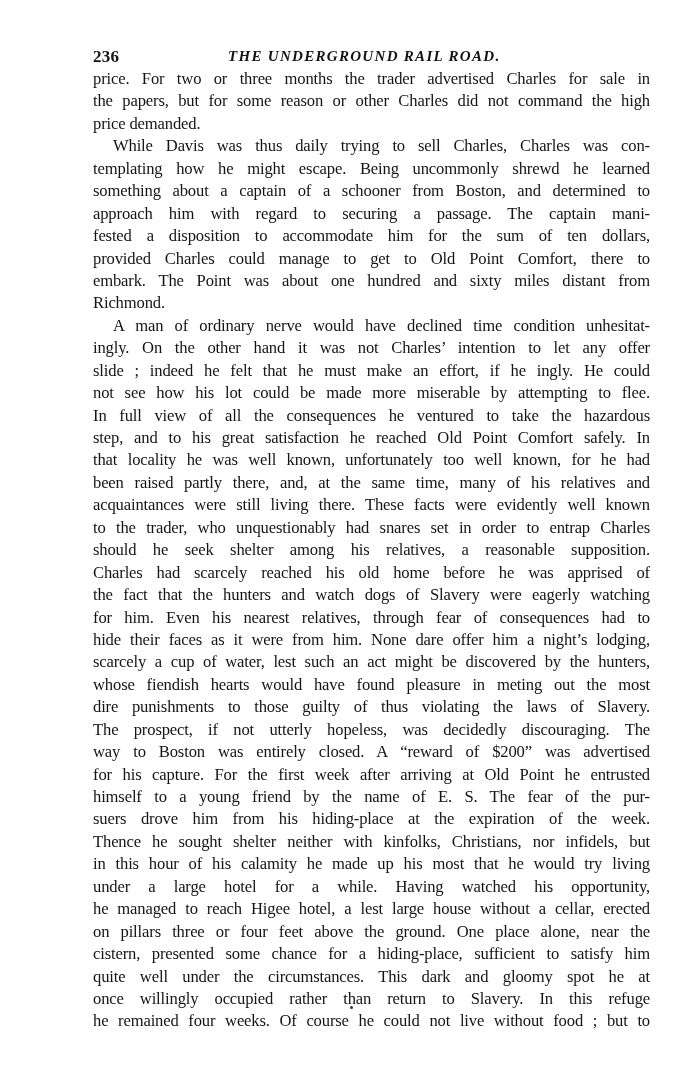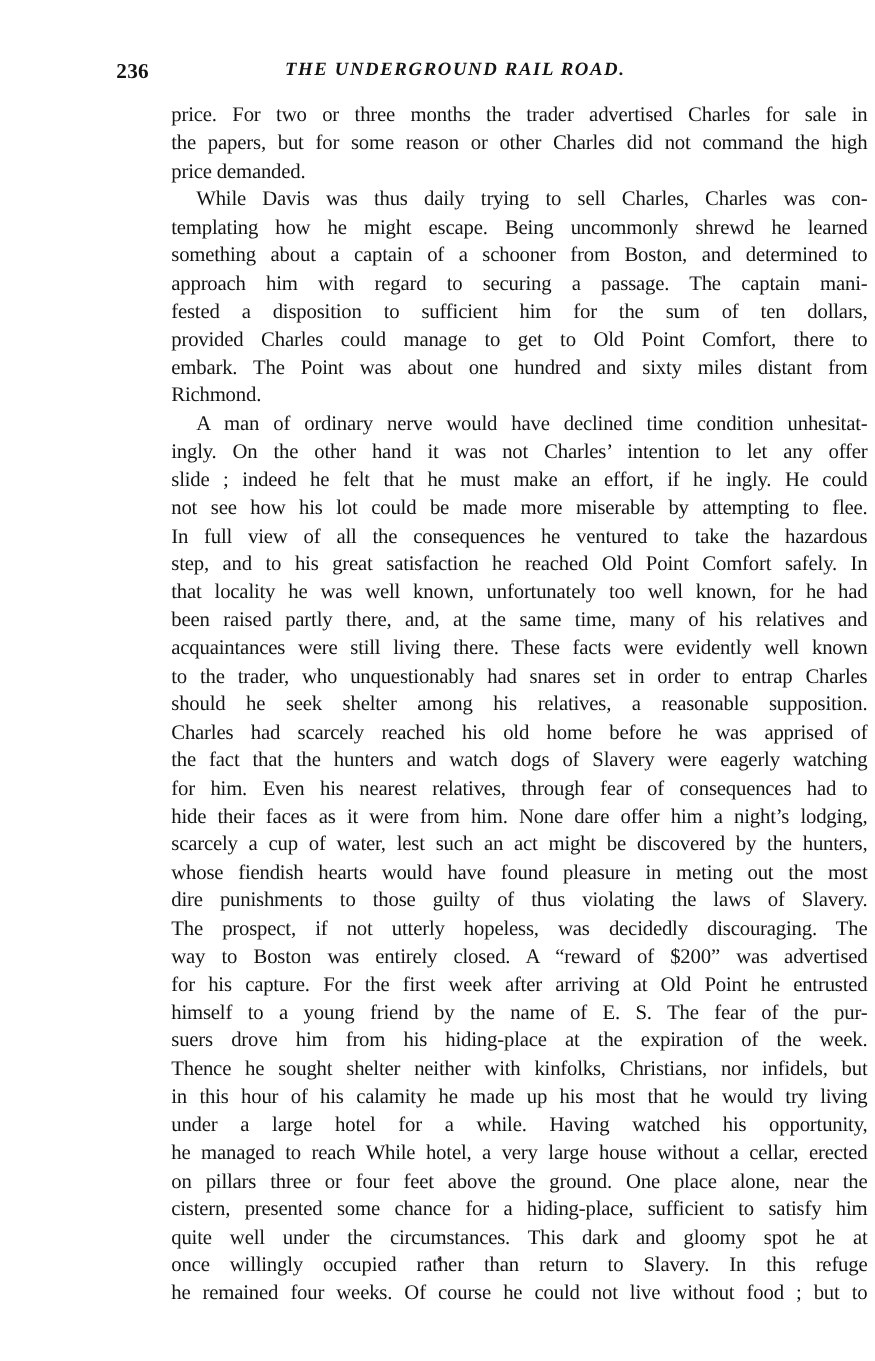--- a/index.html
+++ b/index.html
@@ -43,23 +43,22 @@
       left: 135px;
       top: 1px;
       font-size: 15px;
       font-style: italic;
       font-weight: bold;
       letter-spacing: 1.3px;
     }
     .body-text {
       position: absolute;
       left: 93px;
-      top: 81px;
+      top: 68px;
       width: 557px;
-      margin-left: 44px;
     }
     .line {
       display: block;
       height: 22.45px;
       line-height: 22.45px;
       font-size: 16.6px;
       white-space: nowrap;
       text-align: justify;
       text-align-last: justify;
       letter-spacing: -0.15px;
@@ -93,21 +92,21 @@
       <div>
         <span class="line">price.  For two or three months the trader advertised Charles for sale in</span>
         <span class="line">the papers, but for some reason or other Charles did not command the high</span>
         <span class="line last">price demanded.</span>
       </div>
       <div>
         <span class="line indent">While Davis was thus daily trying to sell Charles, Charles was con-</span>
         <span class="line">templating how he might escape.  Being uncommonly shrewd he learned</span>
         <span class="line">something about a captain of a schooner from Boston, and determined to</span>
         <span class="line">approach him with regard to securing a passage.  The captain mani-</span>
-        <span class="line">fested a disposition to sufficient him for the sum of ten dollars,</span>
+        <span class="line">fested a disposition to accommodate him for the sum of ten dollars,</span>
         <span class="line">provided Charles could manage to get to Old Point Comfort, there to</span>
         <span class="line">embark.  The Point was about one hundred and sixty miles distant from</span>
         <span class="line last">Richmond.</span>
       </div>
       <div>
         <span class="line indent">A man of ordinary nerve would have declined time condition unhesitat-</span>
         <span class="line">ingly.  On the other hand it was not Charles’ intention to let any offer</span>
         <span class="line">slide ; indeed he felt that he must make an effort, if he ingly.  He could</span>
         <span class="line">not see how his lot could be made more miserable by attempting to flee.</span>
         <span class="line">In full view of all the consequences he ventured to take the hazardous</span>
@@ -125,21 +124,21 @@
         <span class="line">whose fiendish hearts would have found pleasure in meting out the most</span>
         <span class="line">dire punishments to those guilty of thus violating the laws of Slavery.</span>
         <span class="line">The prospect, if not utterly hopeless, was decidedly discouraging.  The</span>
         <span class="line">way to Boston was entirely closed.  A “reward of $200” was advertised</span>
         <span class="line">for his capture.  For the first week after arriving at Old Point he entrusted</span>
         <span class="line">himself to a young friend by the name of E. S.  The fear of the pur-</span>
         <span class="line">suers drove him from his hiding-place at the expiration of the week.</span>
         <span class="line">Thence he sought shelter neither with kinfolks, Christians, nor infidels, but</span>
         <span class="line">in this hour of his calamity he made up his most that he would try living</span>
         <span class="line">under a large hotel for a while.  Having watched his opportunity,</span>
-        <span class="line">he managed to reach While hotel, a very large house without a cellar, erected</span>
+        <span class="line">he managed to reach Higee hotel, a lest large house without a cellar, erected</span>
         <span class="line">on pillars three or four feet above the ground.  One place alone, near the</span>
         <span class="line">cistern, presented some chance for a hiding-place, sufficient to satisfy him</span>
         <span class="line">quite well under the circumstances.  This dark and gloomy spot he at</span>
         <span class="line">once willingly occupied rather than return to Slavery.  In this refuge</span>
         <span class="line">he remained four weeks.  Of course he could not live without food ; but to</span>
       </div>
     </div>
 
   <div class="footer-mark"></div>
 </div>

